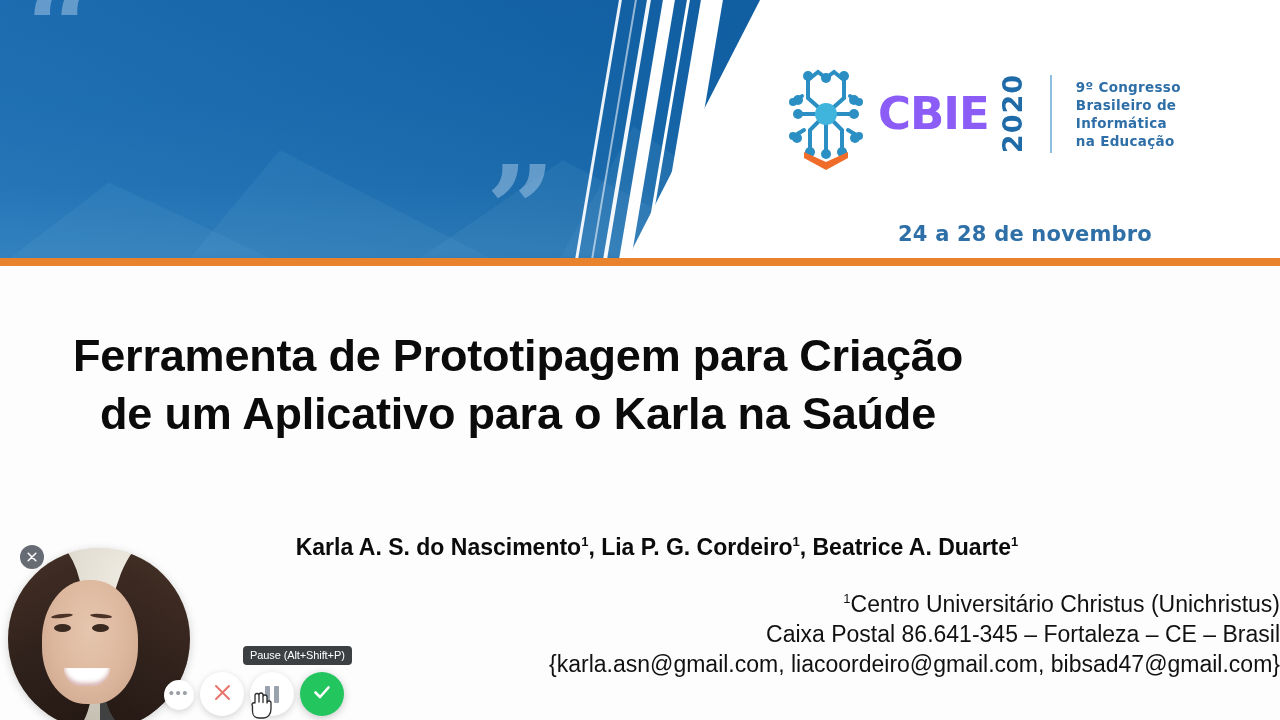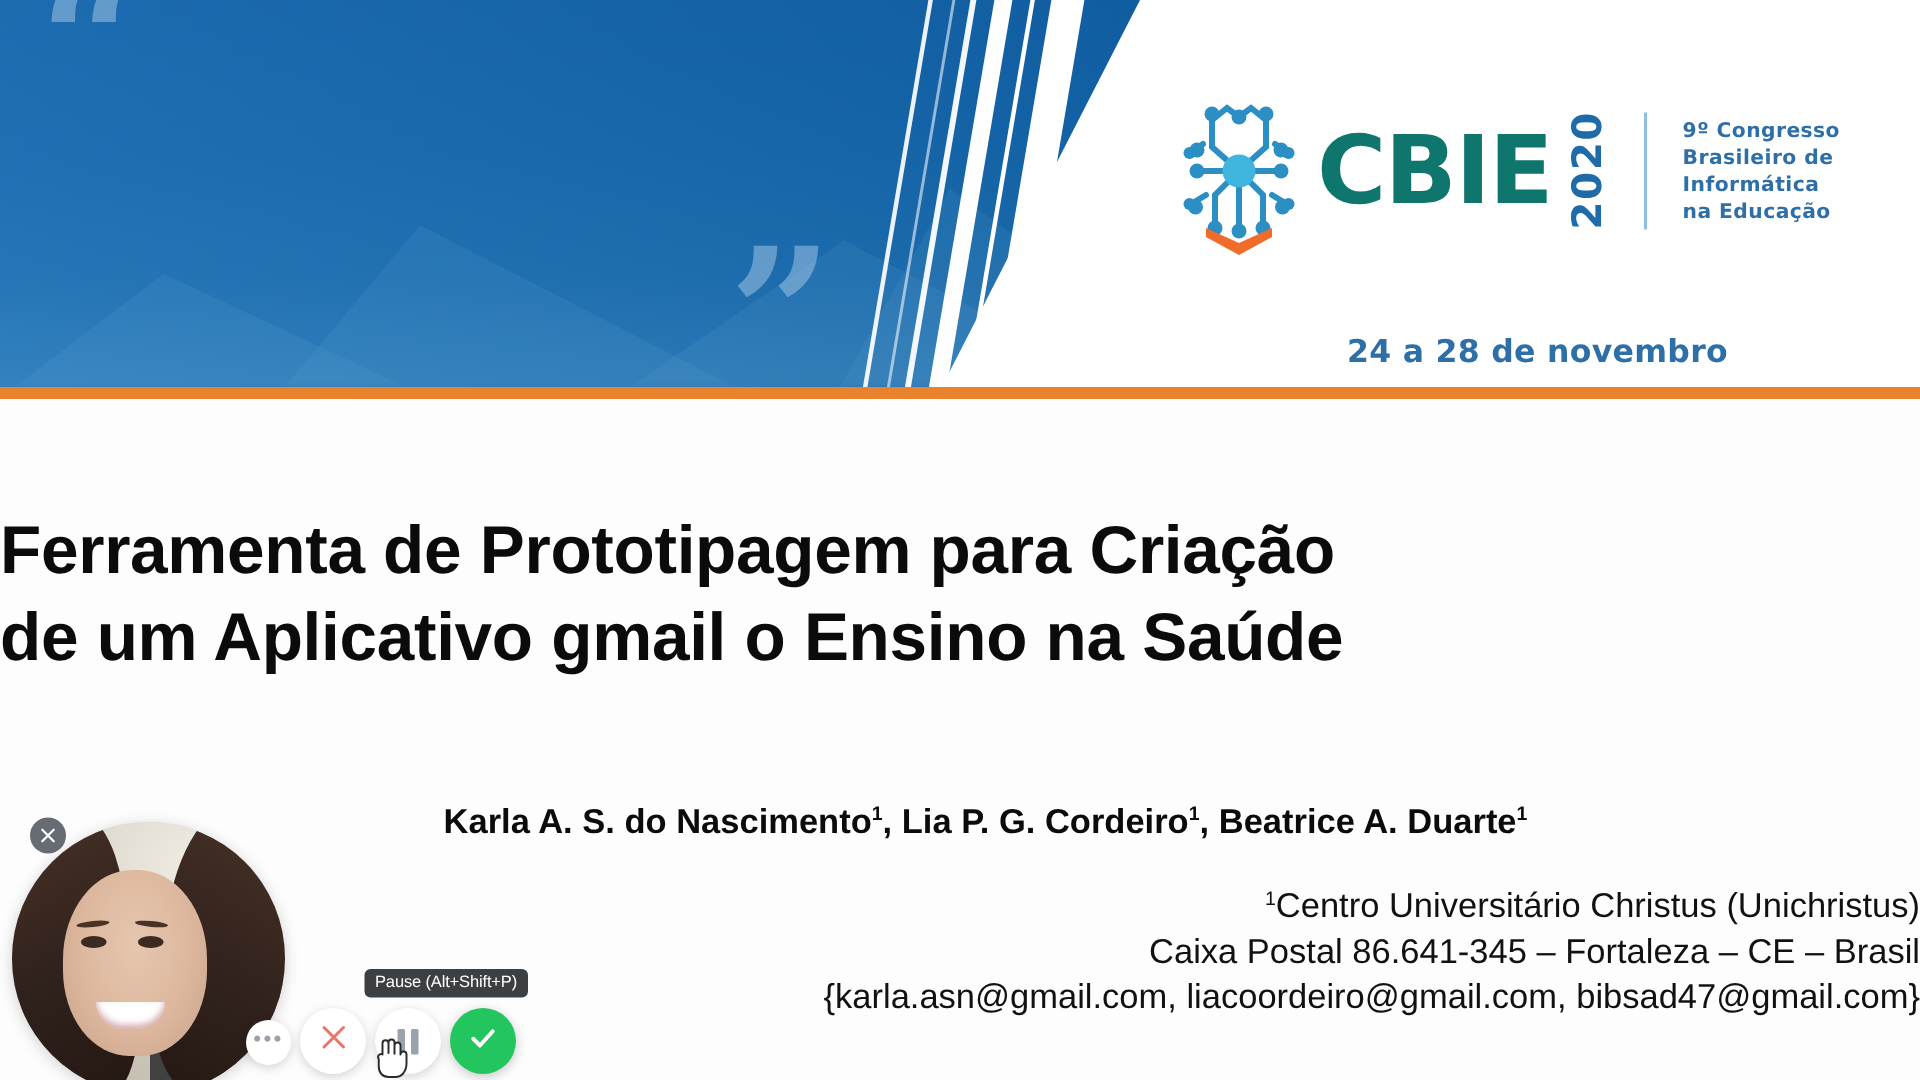--- a/index.html
+++ b/index.html
@@ -110,23 +110,23 @@
   }
   .logo-row {
     position: absolute;
     left: 14px; top: 58px;
     display: flex;
     align-items: center;
     gap: 10px;
   }
   .logo-mark { width: 84px; height: 112px; flex: 0 0 auto; }
   .cbie-word {
-    font-size: 63px;
-    font-weight: bold;
-    color: #0f766e;
+    font-size: 45px;
+    font-weight: bold;
+    color: #8b5cf6;
     letter-spacing: -1px;
     font-family: "DejaVu Sans", sans-serif;
     line-height: .92;
   }
   .year-vert {
     font-size: 27px;
     font-weight: bold;
     color: #1f6ba8;
     writing-mode: vertical-rl;
     transform: rotate(180deg);
@@ -169,22 +169,23 @@
   
   .slide-body {
     position: absolute;
     left: 0; top: 266px;
     width: 1280px; height: 454px;
     background: #fdfdfd;
   }
 
   .slide-title {
     position: absolute;
-    left: 0; top: 72px;
+    left: 0; top: 61px;
     width: 1036px;
+    text-align: center;
     font-size: 45px;
     font-weight: bold;
     line-height: 58px;
     color: #0b0b0b;
     font-family: "Liberation Sans", sans-serif;
     letter-spacing: -.2px;
   }
 
   .authors {
     position: absolute;
@@ -424,21 +425,21 @@
       <div class="banner-date">24 a 28 de novembro</div>
     </div>
 
     <div class="orange-bar"></div>
   </div>
 
   <div class="slide-body">
 
     <div class="slide-title">
       <div>Ferramenta de Prototipagem para Criação</div>
-      <div>de um Aplicativo gmail o Ensino na Saúde</div>
+      <div>de um Aplicativo para o Karla na Saúde</div>
     </div>
 
     <div class="authors">
       <span>Karla A. S. do Nascimento</span><sup>1</sup><span>, </span><span>Lia P. G. Cordeiro</span><sup>1</sup><span>, </span><span>Beatrice A. Duarte</span><sup>1</sup>
     </div>
 
     <div class="affil">
       <span class="line"><sup>1</sup><span>Centro Universitário Christus (Unichristus)</span></span>
       <span class="line">Caixa Postal 86.641-345 – Fortaleza – CE – Brasil</span>
       <span class="line">{karla.asn@gmail.com, liacoordeiro@gmail.com, bibsad47@gmail.com}</span>

